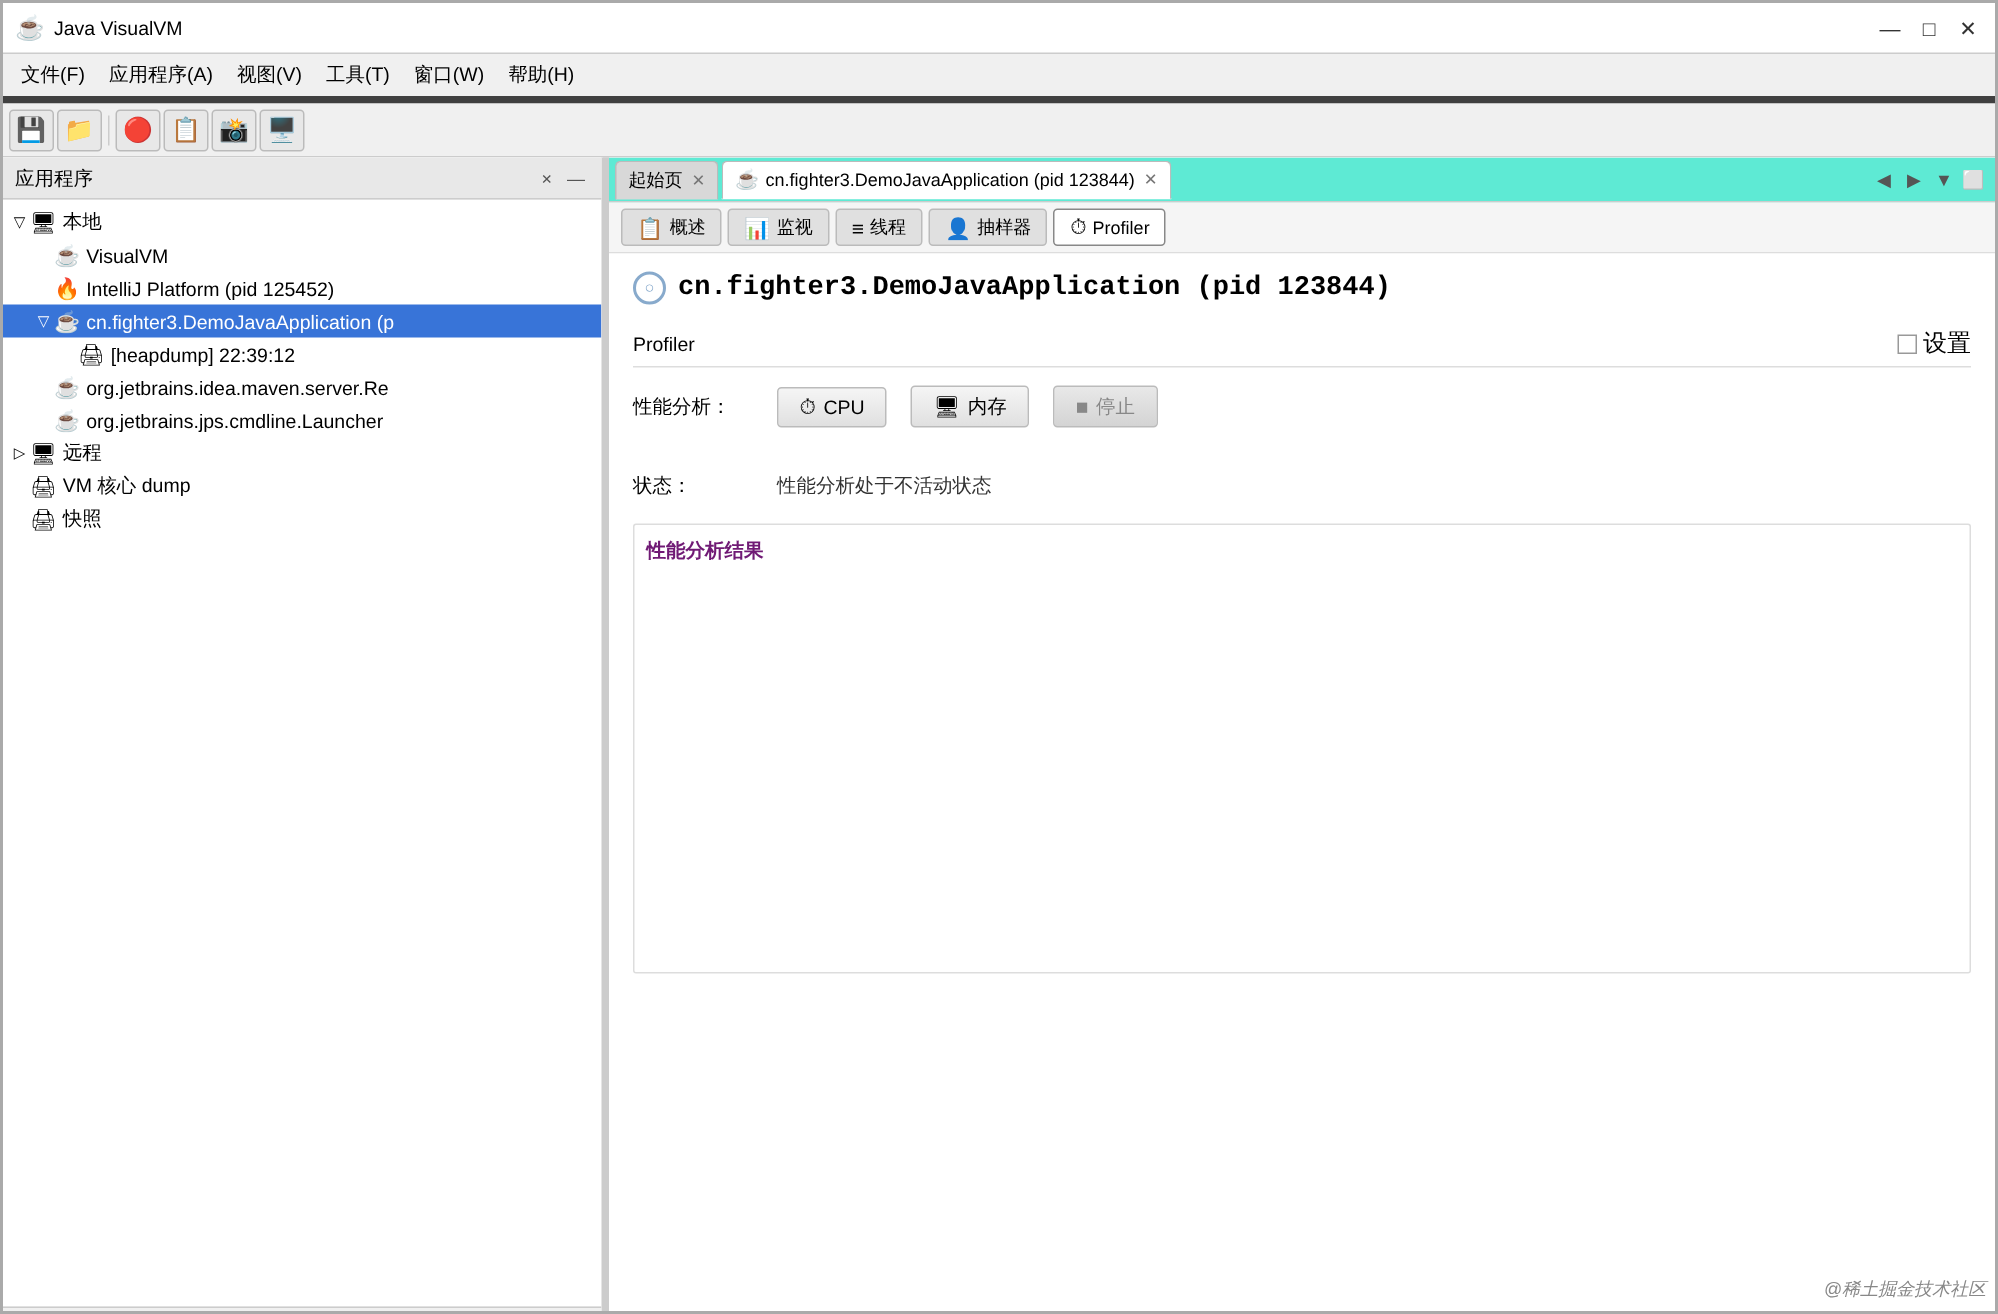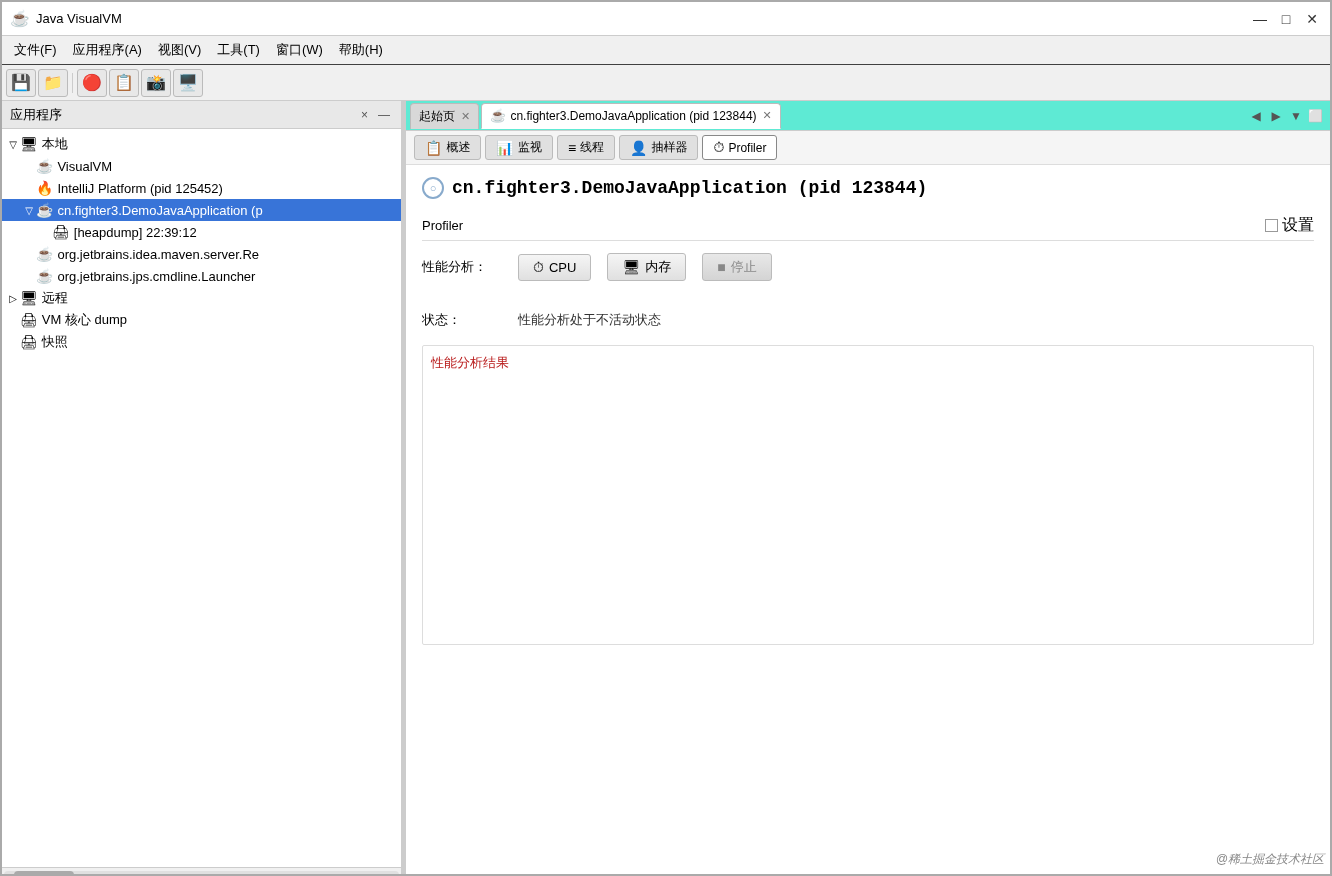--- a/index.html
+++ b/index.html
@@ -45,21 +45,21 @@
       color: #333;
     }
 
     
     .menu-bar {
       background: #f0f0f0;
       height: 26px;
       display: flex;
       align-items: center;
       padding: 14px 4px;
-      border-bottom: 1px solid #404040;
+      border-bottom: 5px solid #404040;
     }
     .menu-item {
       padding: 2px 8px;
       cursor: pointer;
       font-size: 13px;
       border-radius: 2px;
     }
 
     
     .toolbar {
@@ -347,21 +347,22 @@
     
     .results-area {
       border: 1px solid #ddd;
       border-radius: 2px;
       padding: 8px;
       min-height: 300px;
       background: #fff;
     }
     .results-title {
       font-size: 13px;
-      color: #b91c1c;
+      color: #701a75;
+      font-weight: bold;
     }
 
     
     .bottom-credit {
       position: absolute;
       bottom: 8px;
       right: 8px;
       font-size: 12px;
       color: #888;
       font-style: italic;

